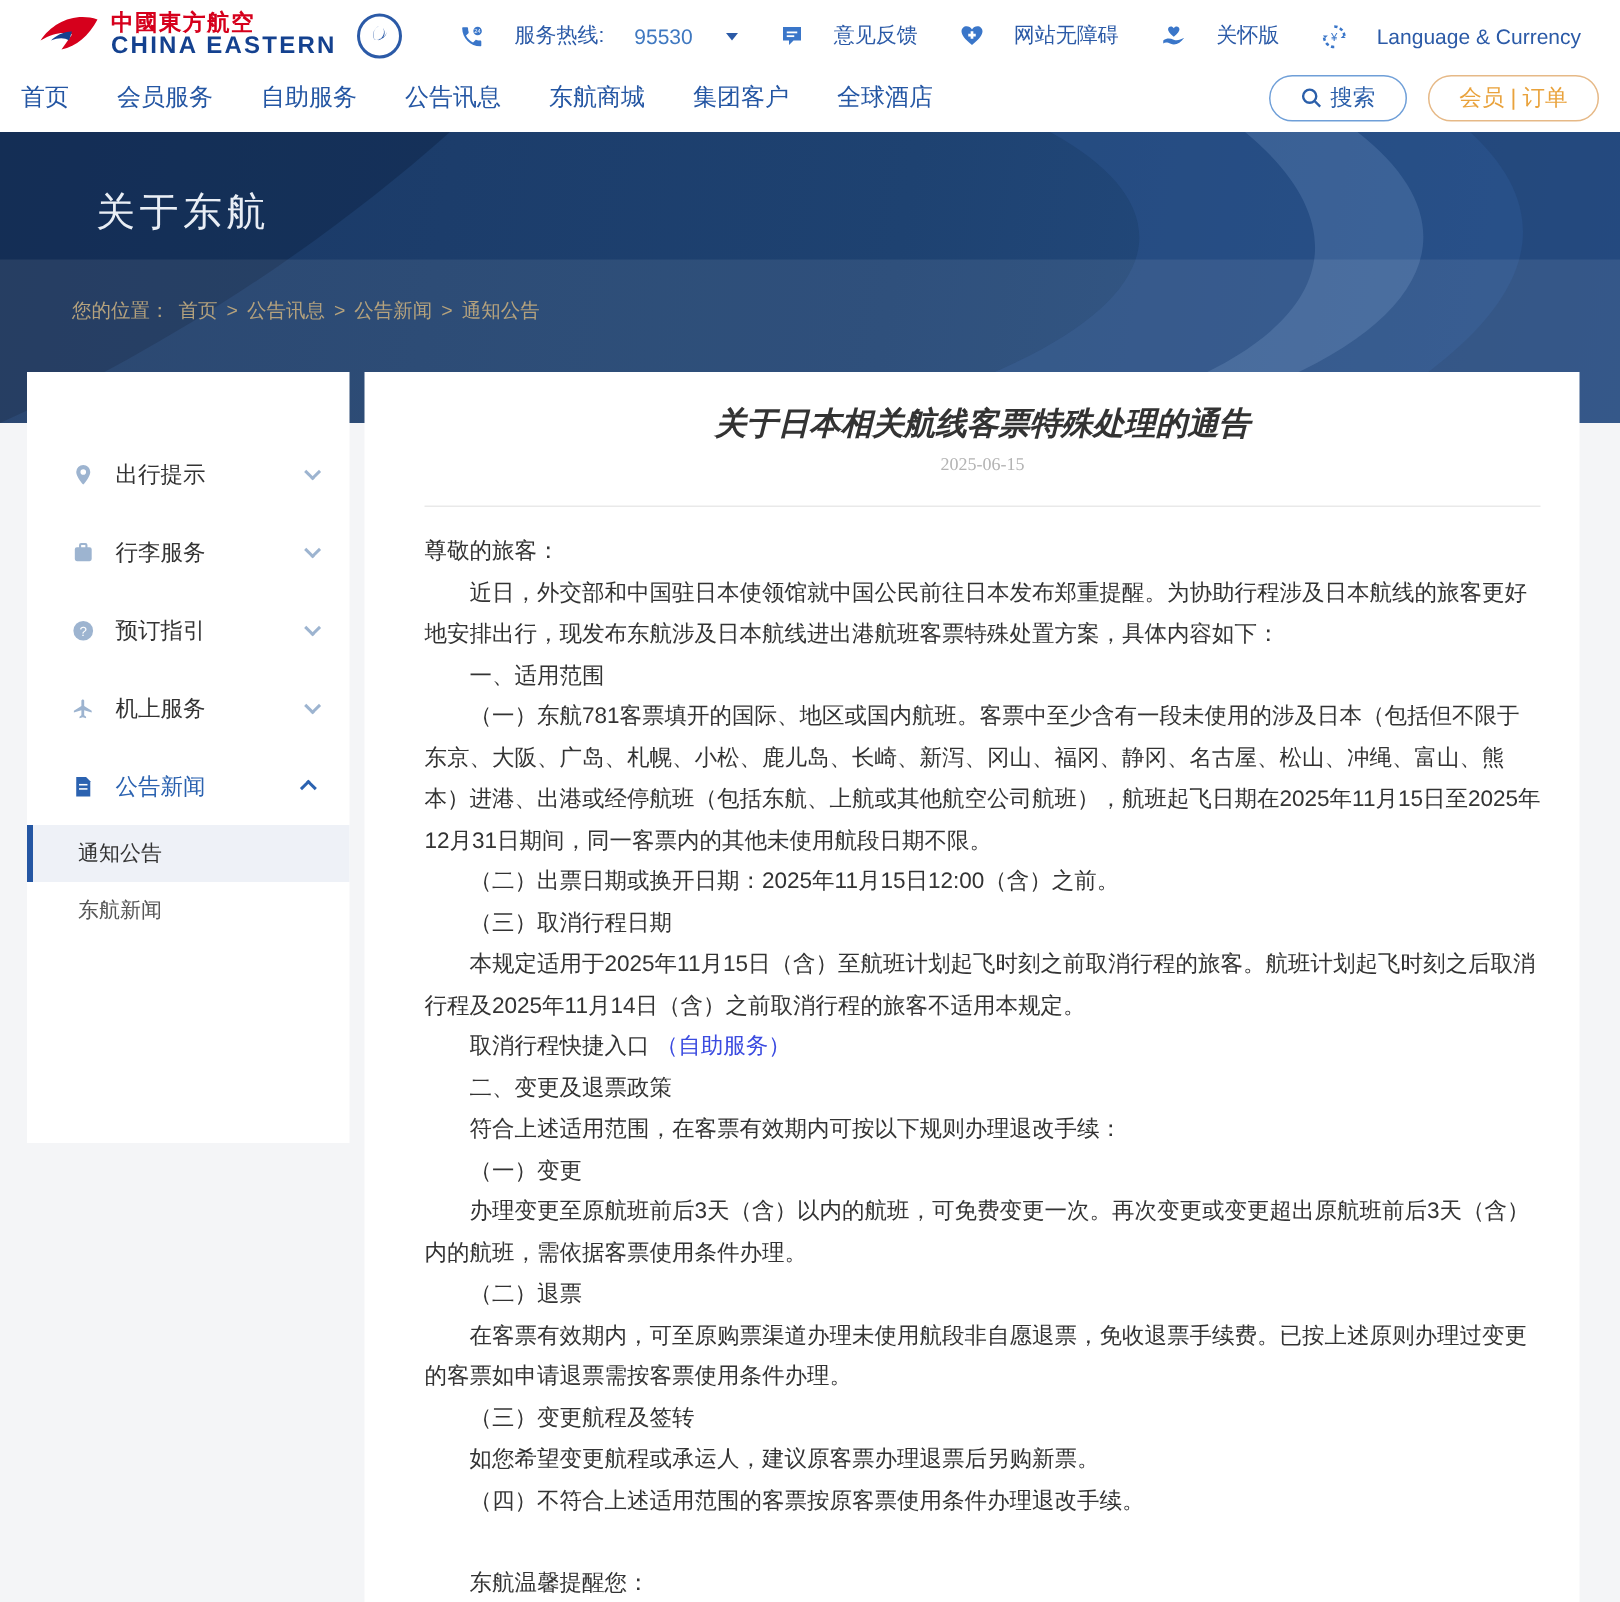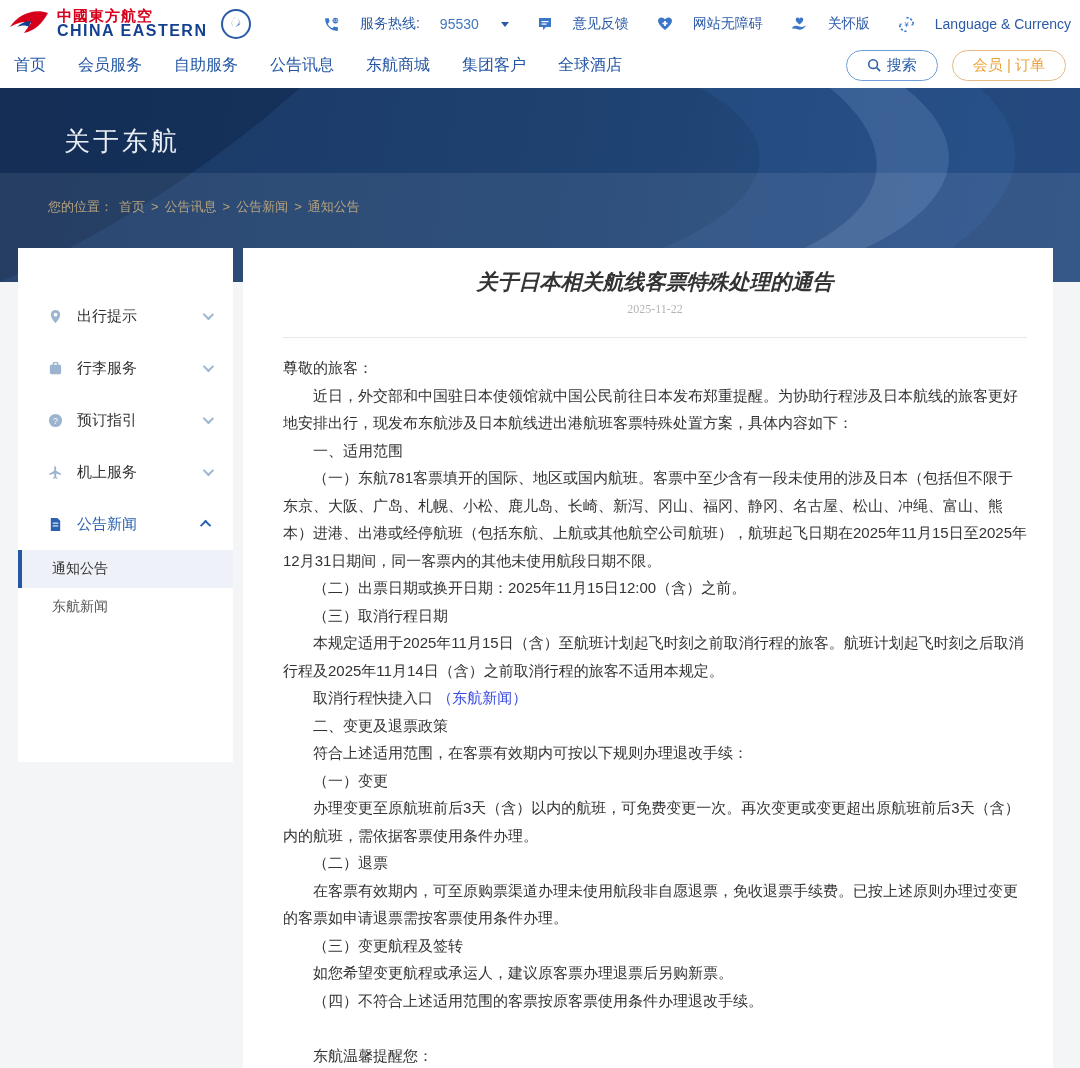--- a/index.html
+++ b/index.html
@@ -1,21 +1,21 @@
 <!DOCTYPE html>
 <html><head>
 <meta charset="utf-8">
 <style>
   * { margin:0; padding:0; box-sizing:border-box; }
   html,body { width:1080px; height:1068px; overflow:hidden; background:#f4f5f7;
     font-family:"Liberation Sans", sans-serif; }
 
   
   .header { background:#fff; }
-  .header-top { height:48px; display:flex; align-items:center; padding:0 9px; }
+  .header-top { height:48px; display:flex; align-items:center; padding:0 26px; }
   .logo { display:flex; align-items:center; gap:8px; cursor:pointer; }
   .logo-text { display:flex; flex-direction:column; line-height:1.05; }
   .logo-cn { color:#d6001c; font-weight:bold; font-size:15px; letter-spacing:1px; }
   .logo-en { color:#14418f; font-weight:bold; font-size:16px; letter-spacing:1.5px; }
   .skyteam { width:30px; height:30px; border:2px solid #2b5aa7; border-radius:50%;
     display:flex; align-items:center; justify-content:center; margin-left:6px; }
   .utils { margin-left:auto; display:flex; align-items:center; gap:28px; }
   .util { display:flex; align-items:center; gap:20px; color:#2b5aa7; font-size:14px; cursor:pointer; }
   .util svg { display:block; }
   .hot-num { color:#3f78c0; }
@@ -232,39 +232,39 @@
     <div class="sub-item active">
       <span>通知公告</span>
     </div>
     <div class="sub-item">
       <span>东航新闻</span>
     </div>
   </aside>
 
   <main class="main">
     <h2 class="article-title">关于日本相关航线客票特殊处理的通告</h2>
-    <div class="article-date">2025-11-22</div>
+    <div class="article-date">2025-06-15</div>
     <hr class="divider">
     <div class="body-text">
 
         <p class="noindent"><span>尊敬的旅客：</span></p>
 
         <p><span>近日，外交部和中国驻日本使领馆就中国公民前往日本发布郑重提醒。为协助行程涉及日本航线的旅客更好地安排出行，现发布东航涉及日本航线进出港航班客票特殊处置方案，具体内容如下：</span></p>
 
         <p><span>一、适用范围</span></p>
 
         <p><span>（一）东航781客票填开的国际、地区或国内航班。客票中至少含有一段未使用的涉及日本（包括但不限于东京、大阪、广岛、札幌、小松、鹿儿岛、长崎、新泻、冈山、福冈、静冈、名古屋、松山、冲绳、富山、熊本）进港、出港或经停航班（包括东航、上航或其他航空公司航班），航班起飞日期在2025年11月15日至2025年12月31日期间，同一客票内的其他未使用航段日期不限。</span></p>
 
         <p><span>（二）出票日期或换开日期：2025年11月15日12:00（含）之前。</span></p>
 
         <p><span>（三）取消行程日期</span></p>
 
         <p><span>本规定适用于2025年11月15日（含）至航班计划起飞时刻之前取消行程的旅客。航班计划起飞时刻之后取消行程及2025年11月14日（含）之前取消行程的旅客不适用本规定。</span></p>
 
-        <p><span>取消行程快捷入口 </span><a>（东航新闻）</a></p>
+        <p><span>取消行程快捷入口 </span><a>（自助服务）</a></p>
 
         <p><span>二、变更及退票政策</span></p>
 
         <p><span>符合上述适用范围，在客票有效期内可按以下规则办理退改手续：</span></p>
 
         <p><span>（一）变更</span></p>
 
         <p><span>办理变更至原航班前后3天（含）以内的航班，可免费变更一次。再次变更或变更超出原航班前后3天（含）内的航班，需依据客票使用条件办理。</span></p>
 
         <p><span>（二）退票</span></p>

